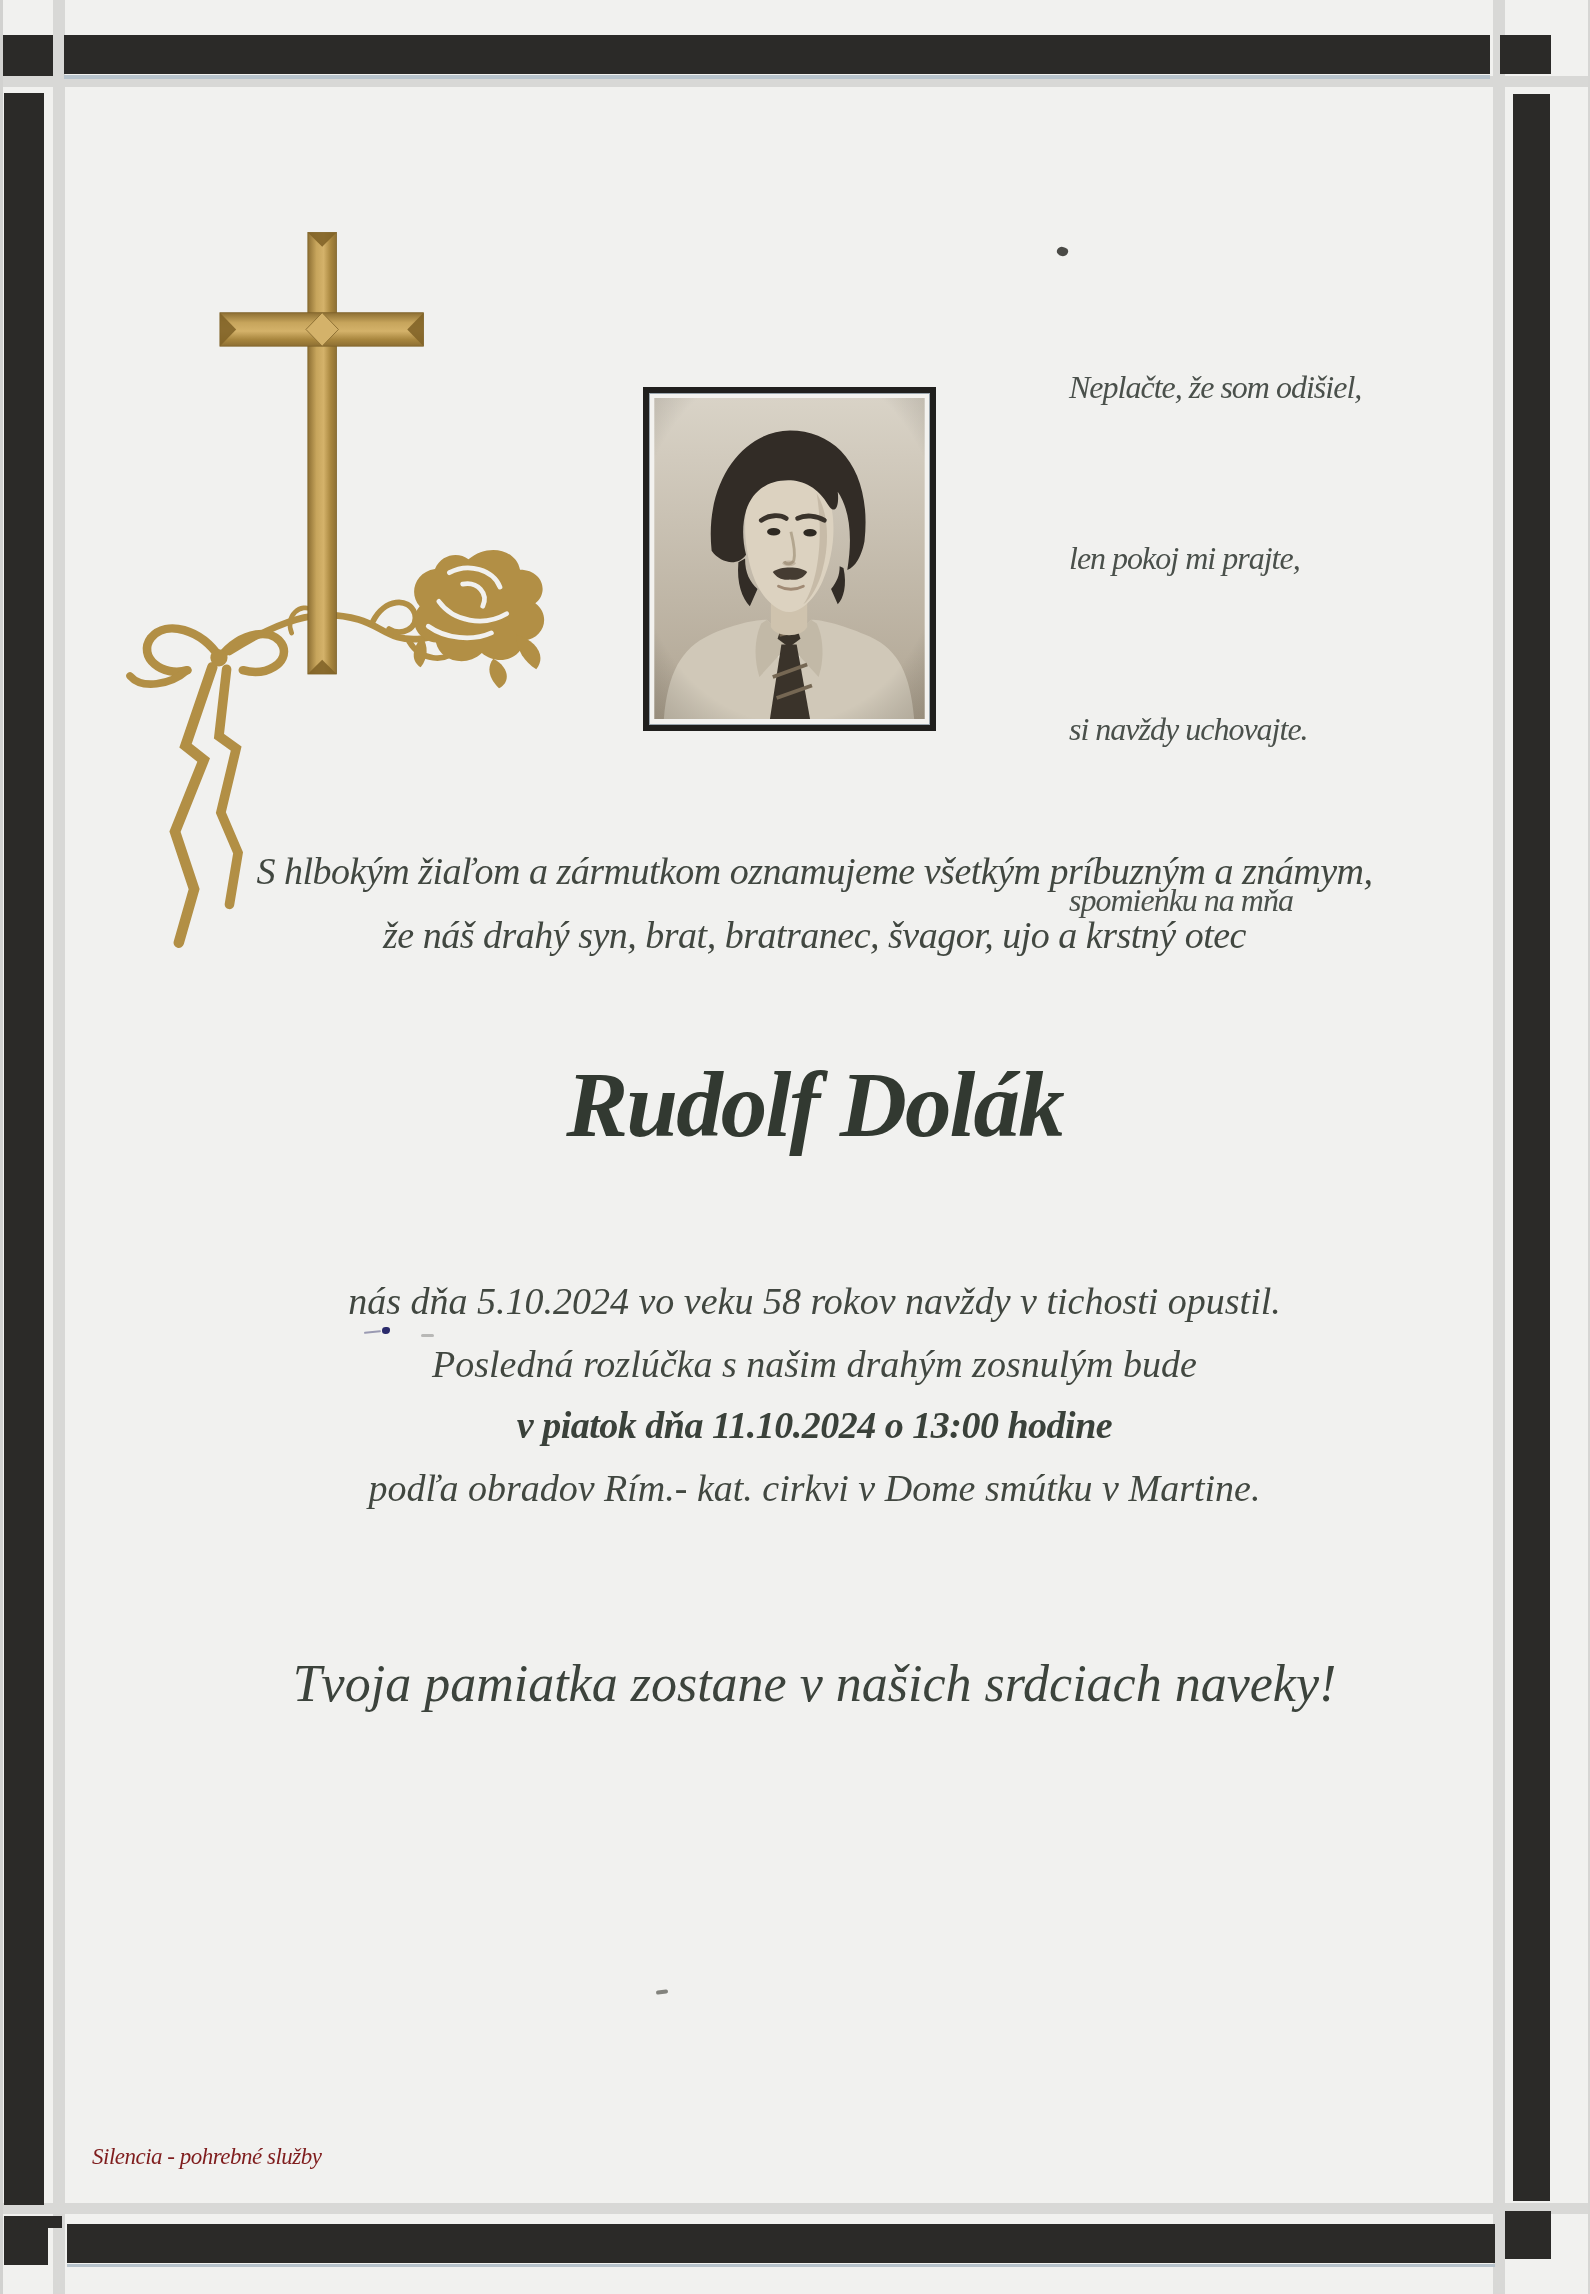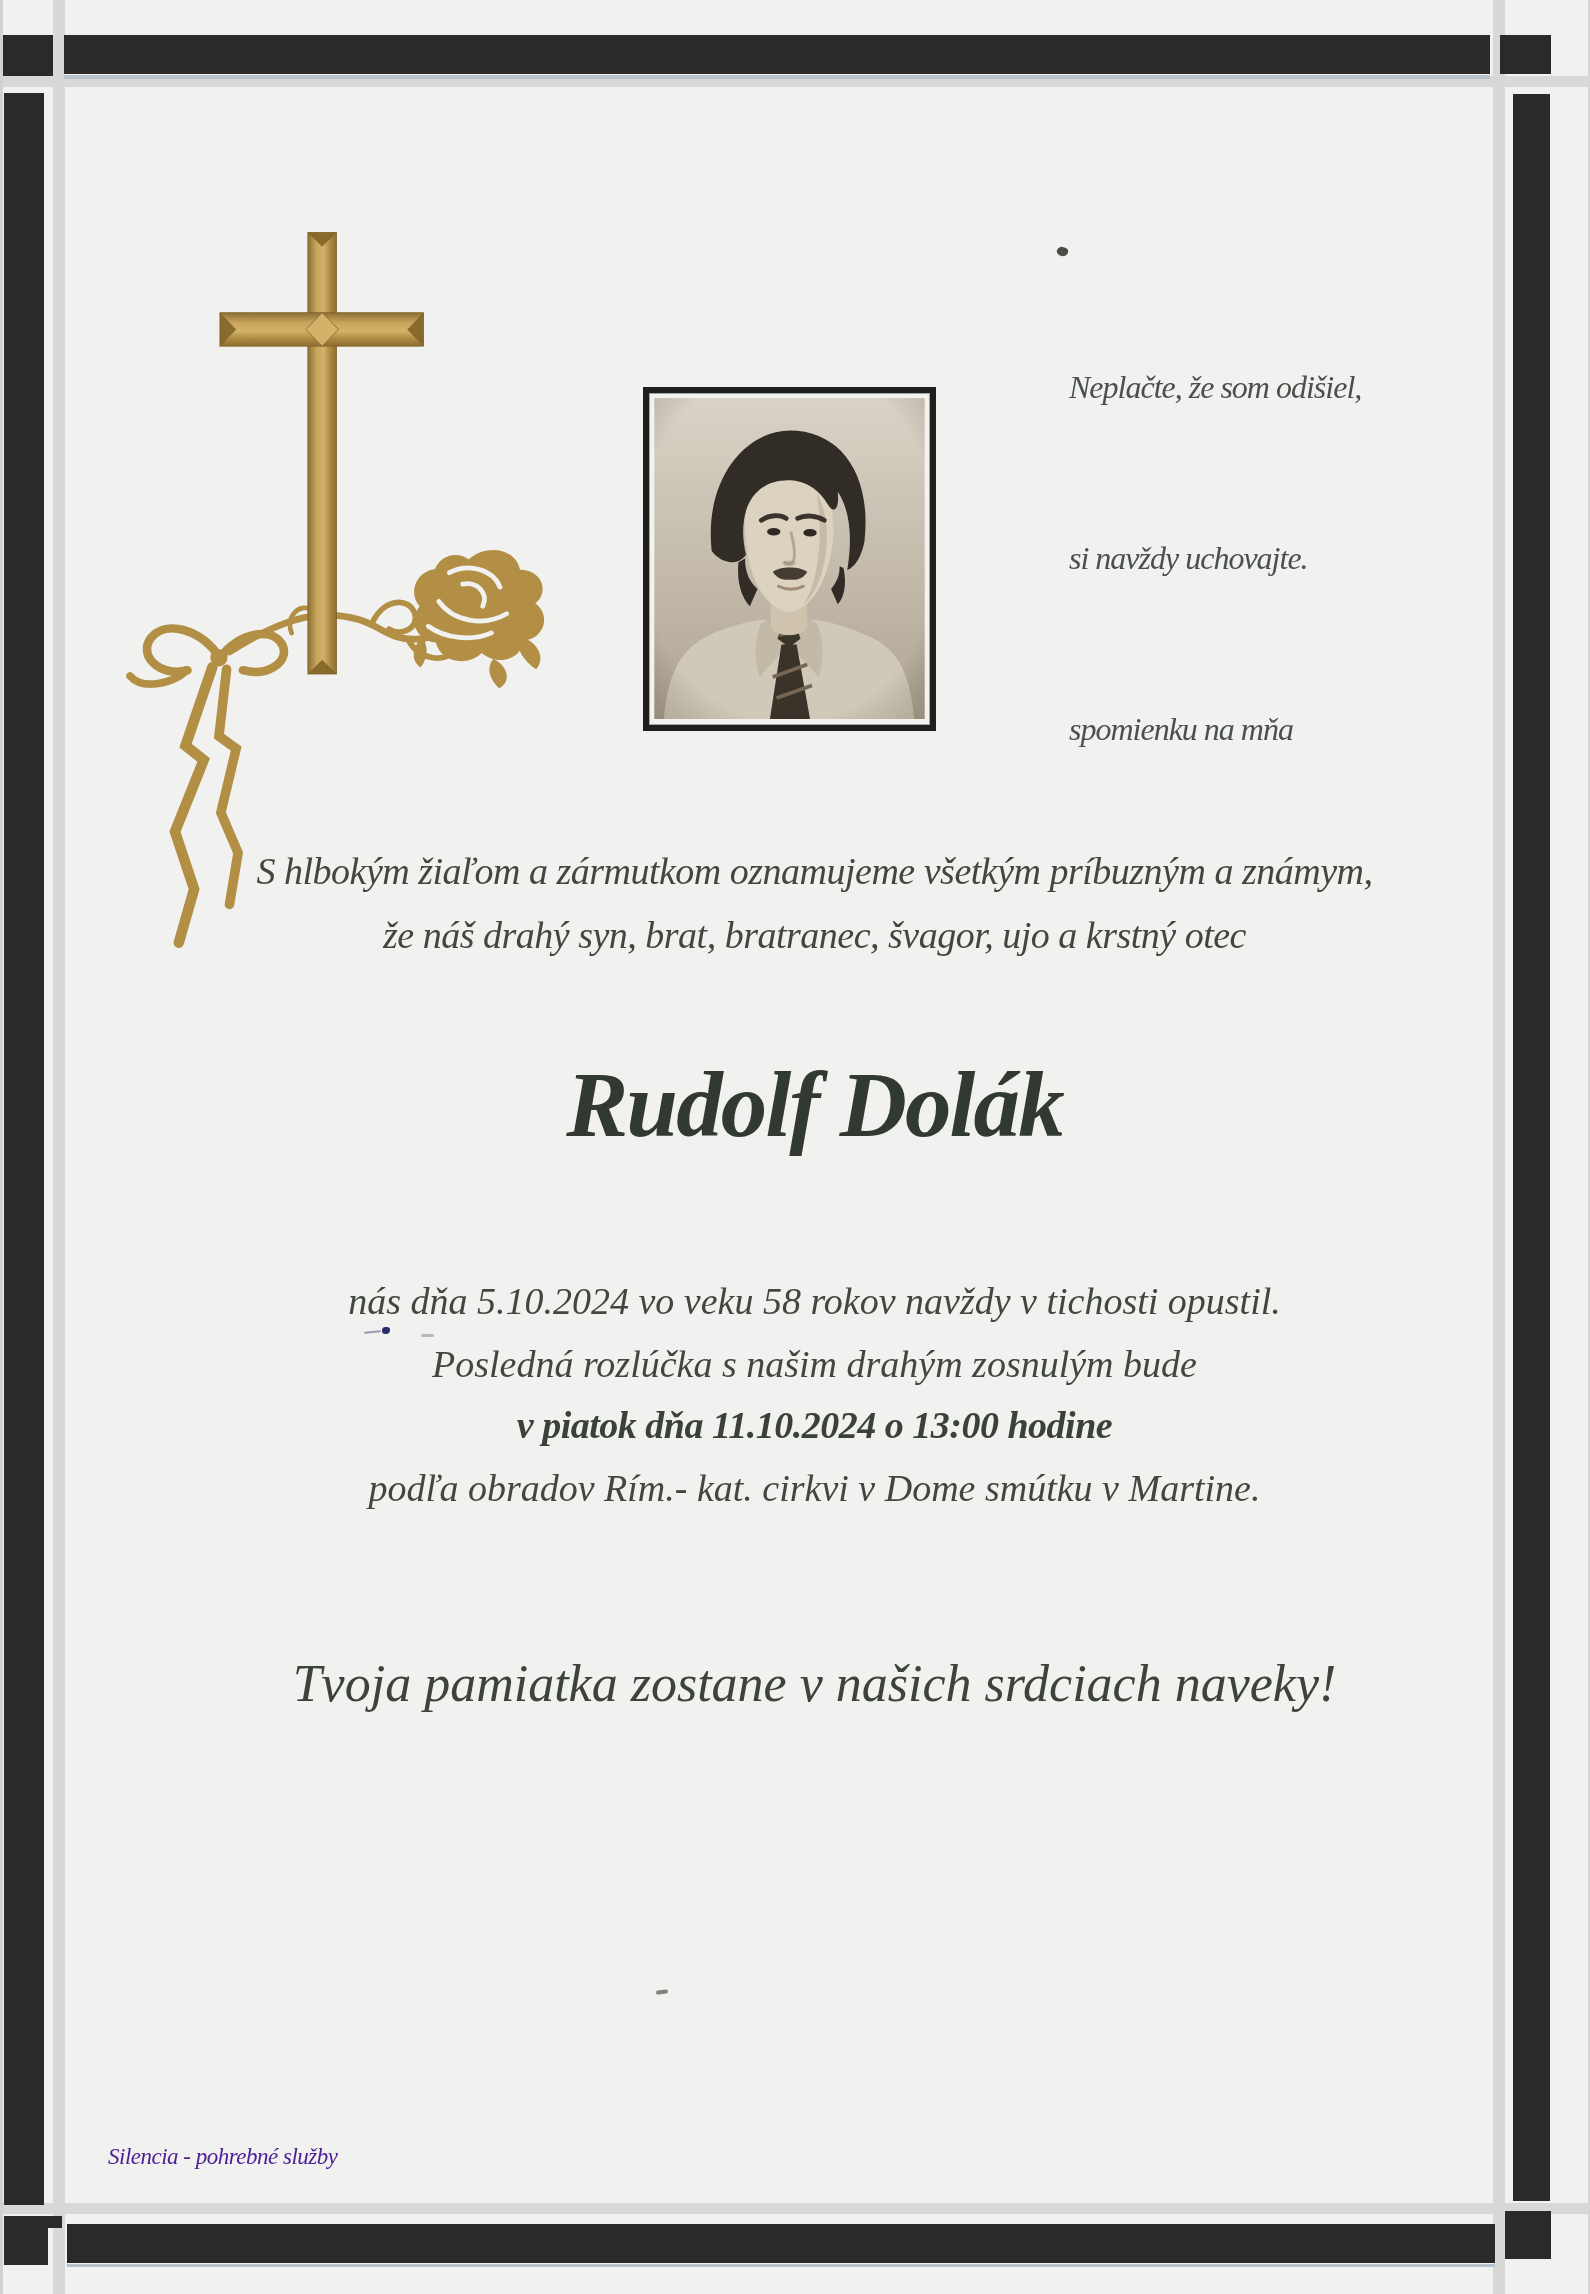--- a/index.html
+++ b/index.html
@@ -34,21 +34,21 @@
   .poem{left:1069px;top:245px;font-size:32px;line-height:57px;letter-spacing:-1px;color:#4a504b;text-align:left;}
   .announce1{top:849px;font-size:38px;letter-spacing:-0.5px;}
   .announce2{top:913px;font-size:38px;letter-spacing:-0.5px;}
   .name{top:1051px;font-size:93px;font-weight:700;letter-spacing:-1.9px;color:#323931;}
   .det1{top:1279px;font-size:38px;}
   .det2{top:1342px;font-size:38px;}
   .det3{top:1403px;font-size:38px;font-weight:700;letter-spacing:-0.5px;color:#3a413a;}
   .det4{top:1466px;font-size:38px;}
   .memory{top:1654px;font-size:52px;color:#3c433c;}
   .farewell{left:0;width:1591px;text-align:center;top:1900px;font-size:35px;line-height:61px;}
-  .footer{left:92px;top:2144px;font-size:23px;letter-spacing:-0.5px;color:#4c1d95;margin-left:16px;}
+  .footer{left:92px;top:2144px;font-size:23px;letter-spacing:-0.5px;color:#7f1d1d;}
   
   .speck{position:absolute;border-radius:50% 40% 55% 45%;}
 </style>
 </head>
 <body>
 
 <div class="page">
 
   <div class="gline v" style="left:53px"></div>
   <div class="gline v" style="left:1493px"></div>
@@ -174,20 +174,21 @@
       <path d="M143,140 C146,152 148,162 146,170 C144,174 138,175 136,171" stroke="#b3a68f" stroke-width="3" fill="none"></path>
       <ellipse cx="141" cy="173" rx="7" ry="3" fill="rgba(150,130,105,0.35)"></ellipse>
       <path d="M124,182 C132,176 152,176 160,182 C156,189 149,191 142,190 C134,191 128,188 124,182 Z" fill="#453c32"></path>
       <path d="M130,197 C138,201 148,201 156,197" stroke="#a08a74" stroke-width="3" fill="none" stroke-linecap="round"></path>
       <rect width="283" height="336" fill="url(#vig)"></rect>
     </svg>
   </div>
 
   <div class="txt poem">
     <div>Neplačte, že som odišiel,</div>
+    <div>len pokoj mi prajte,</div>
     <div>si navždy uchovajte.</div>
     <div>spomienku na mňa</div>
   </div>
 
   <div class="txt center announce1">S hlbokým žiaľom a zármutkom oznamujeme všetkým príbuzným a známym,</div>
   <div class="txt center announce2">že náš drahý syn, brat, bratranec, švagor, ujo a krstný otec</div>
 
   <div class="txt center name">Rudolf Dolák</div>
 
   <div class="txt center det1">nás dňa 5.10.2024 vo veku 58 rokov navždy v tichosti opustil.</div>

